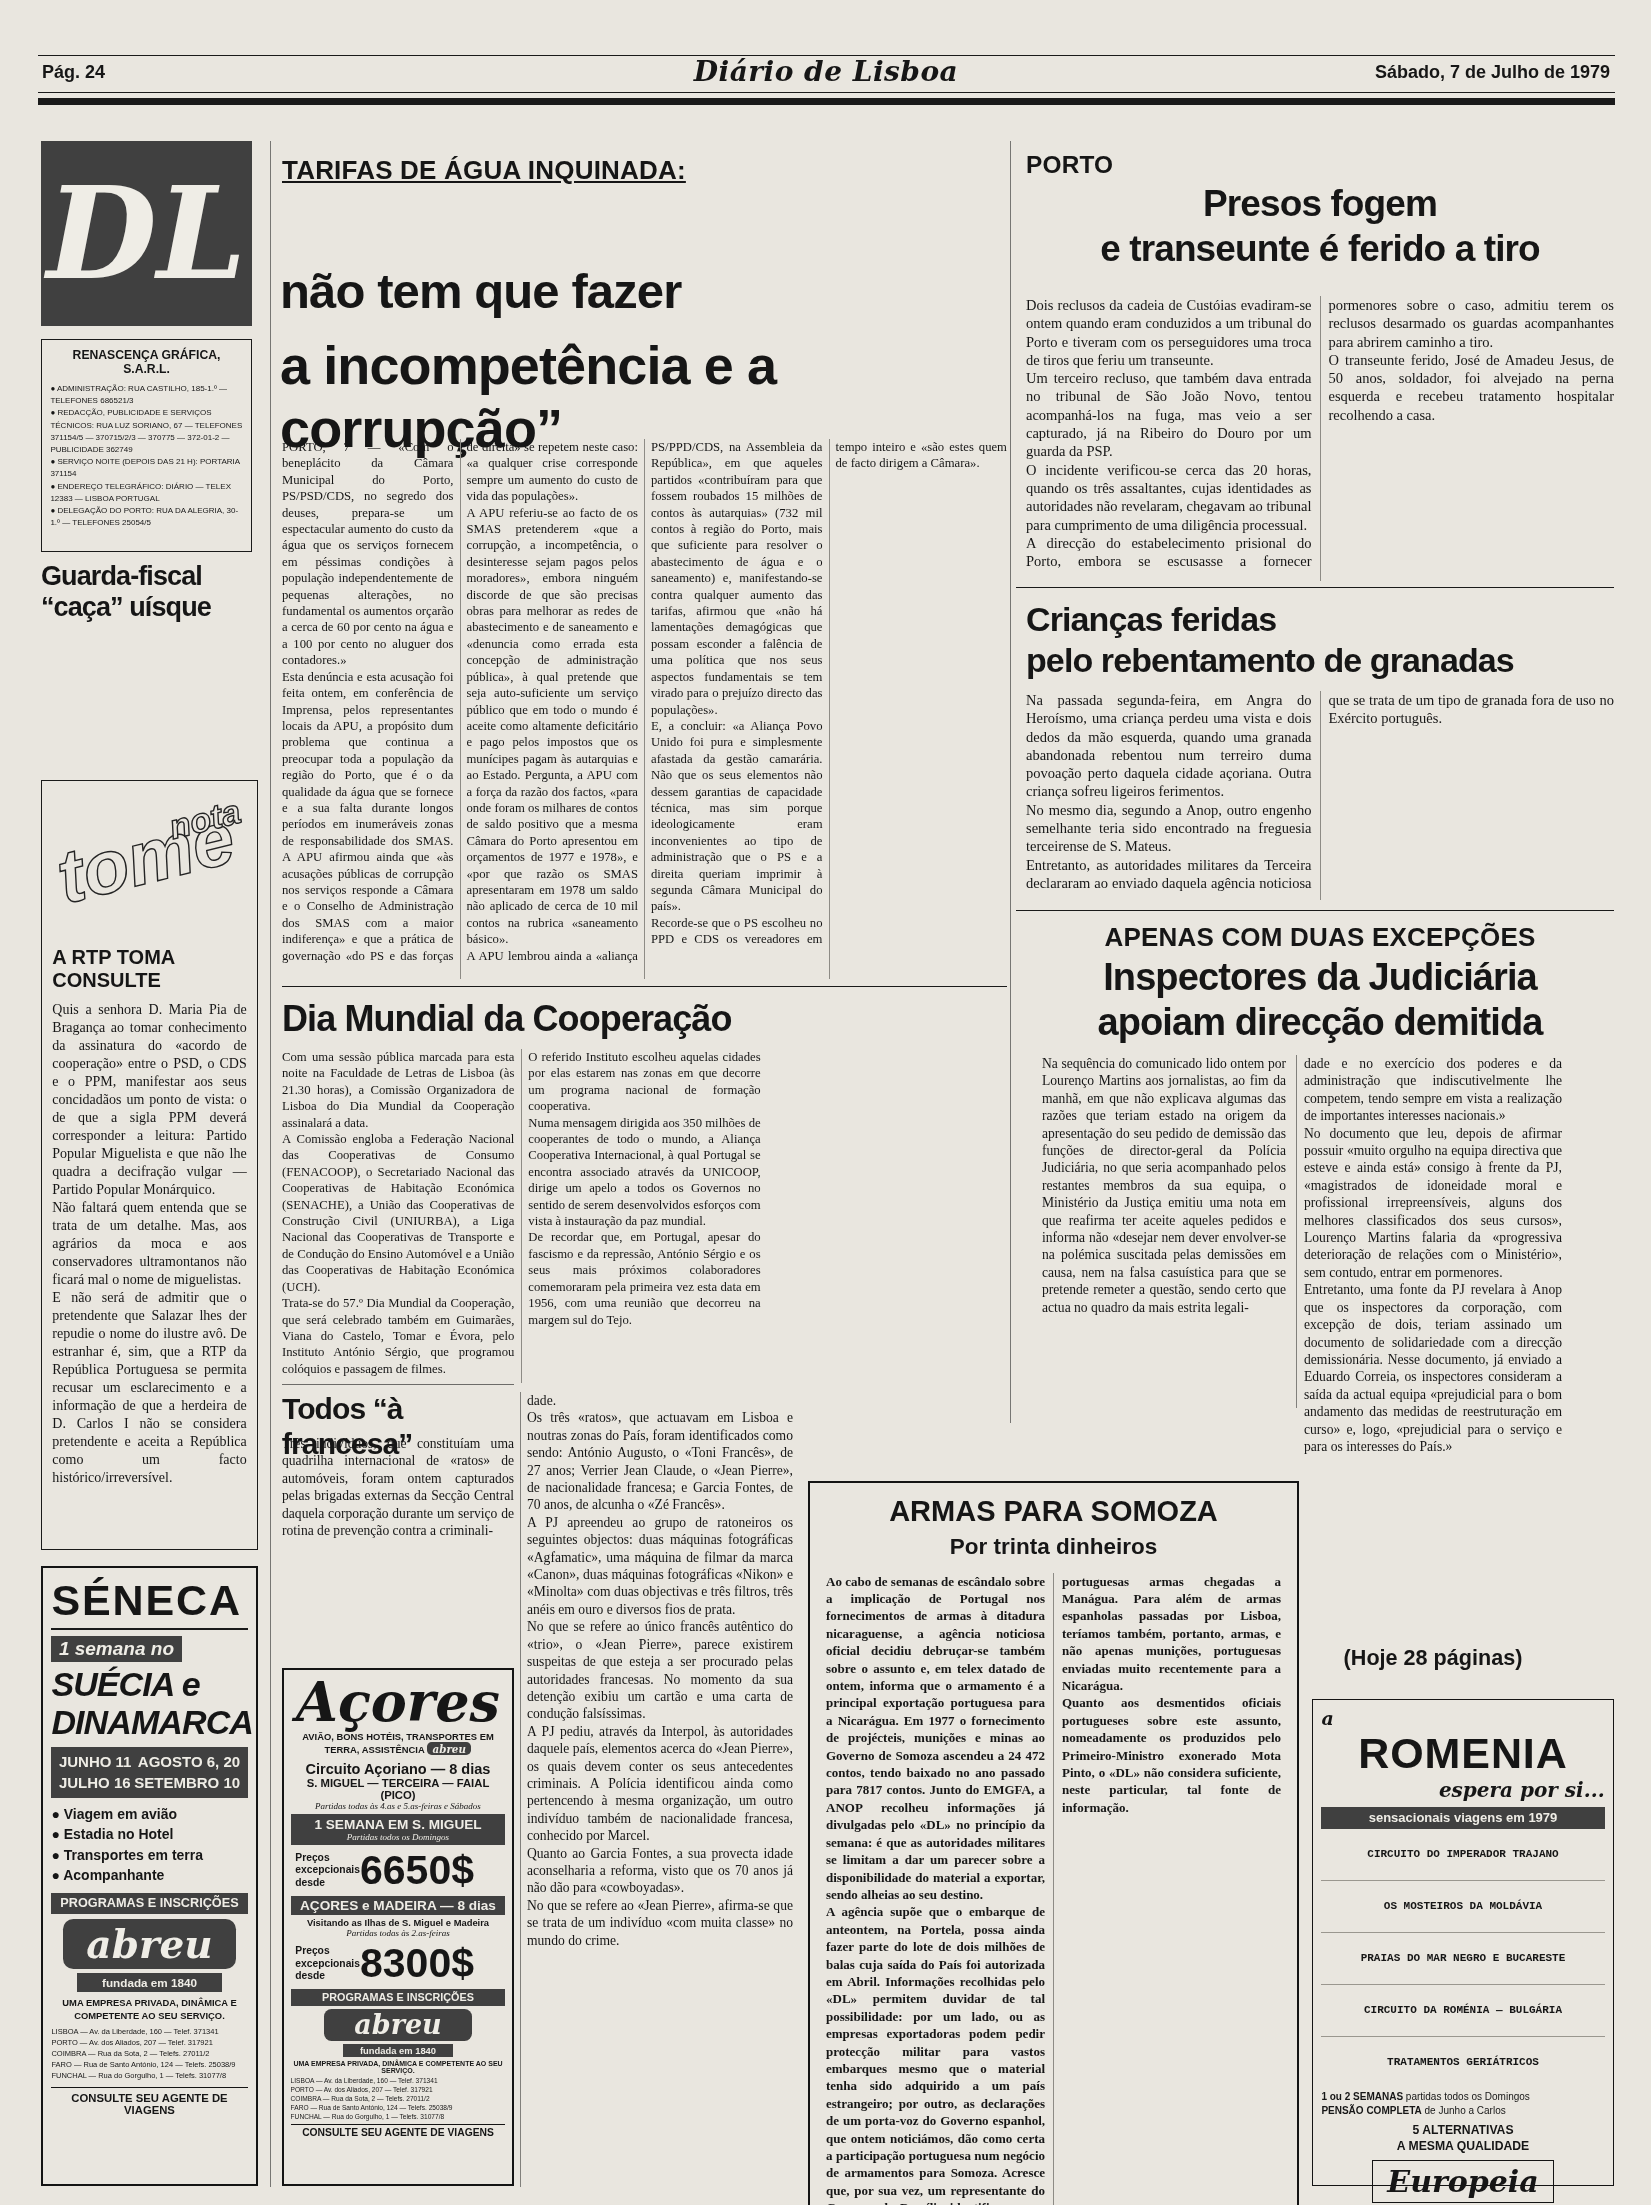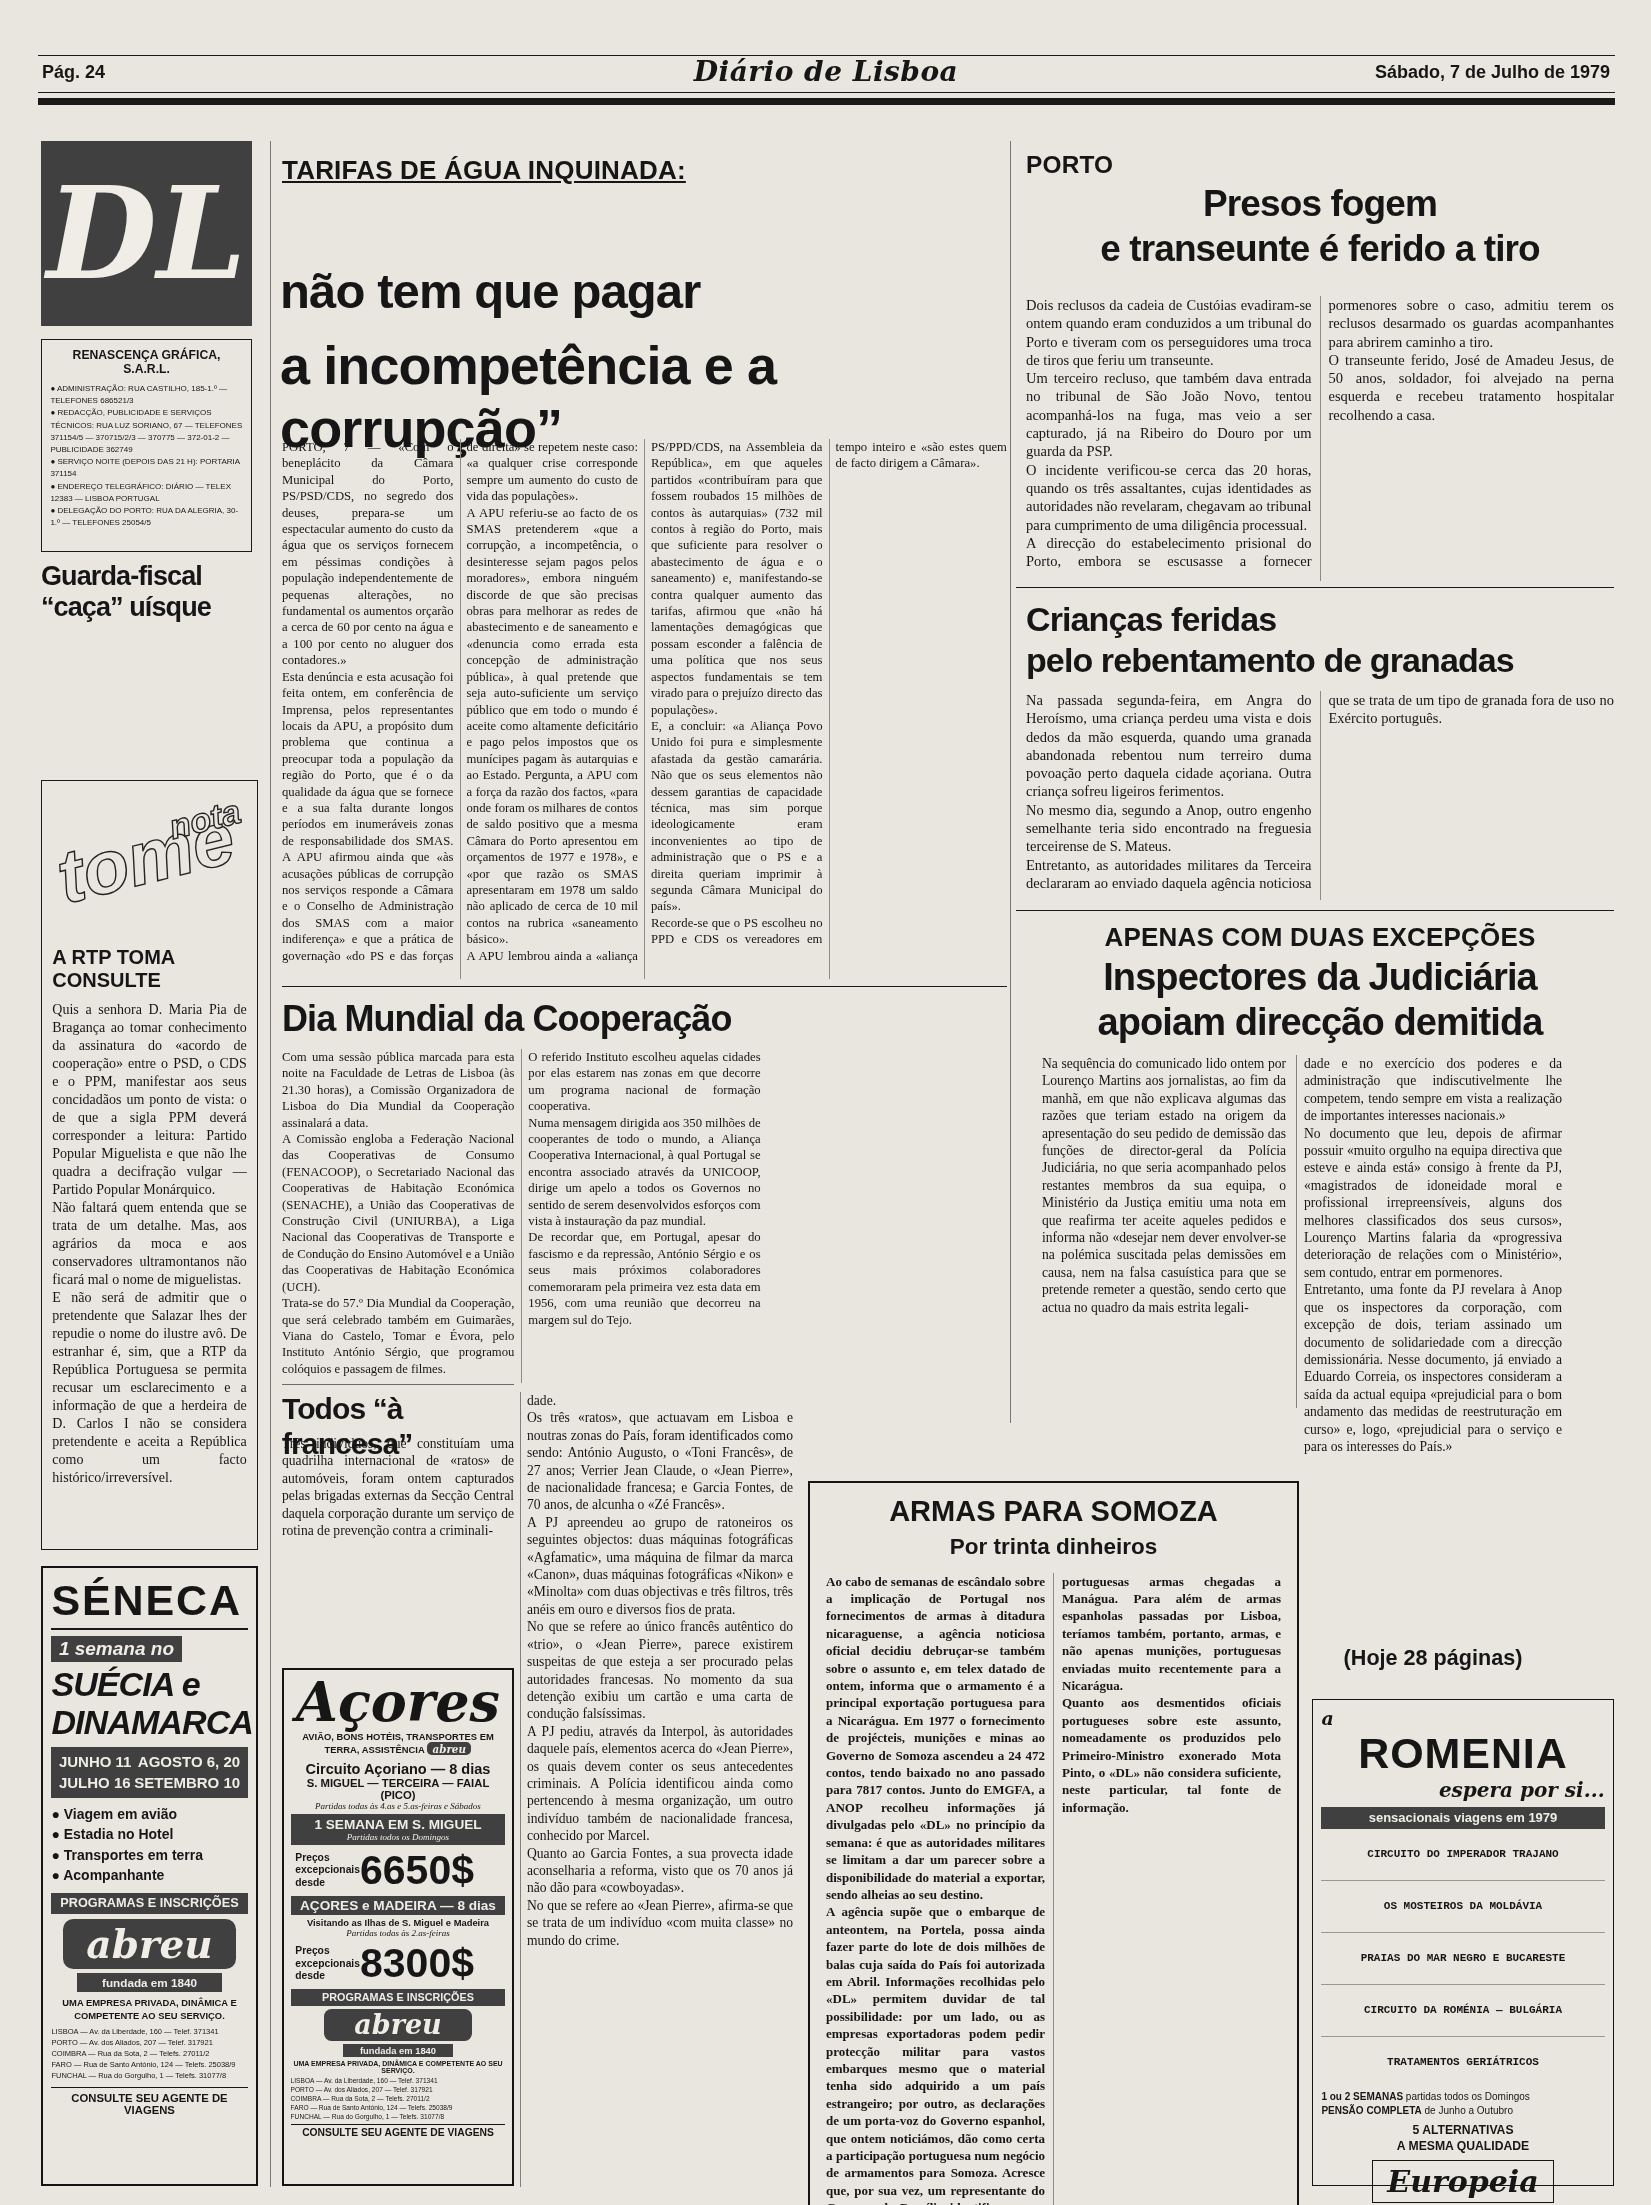--- a/index.html
+++ b/index.html
@@ -93,21 +93,21 @@
     <div class="sans b ctr" style="font-size:9.4px;line-height:12.7px;margin-top:5.6px">UMA EMPRESA PRIVADA, DINÂMICA E COMPETENTE AO SEU SERVIÇO.</div>
     <div class="sans pre" style="font-size:7.5px;line-height:10.8px;margin-top:4.7px">LISBOA — Av. da Liberdade, 160 — Telef. 371341
 PORTO — Av. dos Aliados, 207 — Telef. 317921
 COIMBRA — Rua da Sota, 2 — Telefs. 27011/2
 FARO — Rua de Santo António, 124 — Telefs. 25038/9
 FUNCHAL — Rua do Gorgulho, 1 — Telefs. 31077/8</div>
     <div class="sans b ctr" style="font-size:11.3px;margin-top:5.6px;border-top:0.9px solid #141414;padding-top:3.8px">CONSULTE SEU AGENTE DE VIAGENS</div>
   </div>
 
   <div class="abs kicker" style="left:282px;top:155px;font-size:26px;text-decoration:underline">TARIFAS DE ÁGUA INQUINADA:</div>
-  <div class="abs headline" style="left:280px;top:263px;width:732px;font-size:49px">não tem que pagar</div>
+  <div class="abs headline" style="left:280px;top:263px;width:732px;font-size:49px">não tem que fazer</div>
   <div class="abs headline" style="left:280px;top:334px;width:732px;font-size:54px">a incompetência e a corrupção”</div>
   <div class="abs body-text cols4" style="left:282px;top:439px;width:725px;height:540px;font-size:12.7px;line-height:16.4px">PORTO, 7 — «Com o beneplácito da Câmara Municipal do Porto, PS/PSD/CDS, no segredo dos deuses, prepara-se um espectacular aumento do custo da água que os serviços fornecem em péssimas condições à população independentemente de pequenas alterações, no fundamental os aumentos orçarão a cerca de 60 por cento na água e a 100 por cento no aluguer dos contadores.»
 Esta denúncia e esta acusação foi feita ontem, em conferência de Imprensa, pelos representantes locais da APU, a propósito dum problema que continua a preocupar toda a população da região do Porto, que é o da qualidade da água que se fornece e a sua falta durante longos períodos em inumeráveis zonas de responsabilidade dos SMAS. A APU afirmou ainda que «às acusações públicas de corrupção nos serviços responde a Câmara e o Conselho de Administração dos SMAS com a maior indiferença» e que a prática de governação «do PS e das forças de direita» se repetem neste caso: «a qualquer crise corresponde sempre um aumento do custo de vida das populações».
 A APU referiu-se ao facto de os SMAS pretenderem «que a corrupção, a incompetência, o desinteresse sejam pagos pelos moradores», embora ninguém discorde de que são precisas obras para melhorar as redes de abastecimento e de saneamento e «denuncia como errada esta concepção de administração pública», à qual pretende que seja auto-suficiente um serviço público que em todo o mundo é aceite como altamente deficitário e pago pelos impostos que os munícipes pagam às autarquias e ao Estado. Pergunta, a APU com a força da razão dos factos, «para onde foram os milhares de contos de saldo positivo que a mesma Câmara do Porto apresentou em orçamentos de 1977 e 1978», e «por que razão os SMAS apresentaram em 1978 um saldo não aplicado de cerca de 10 mil contos na rubrica «saneamento básico».
 A APU lembrou ainda a «aliança PS/PPD/CDS, na Assembleia da República», em que aqueles partidos «contribuíram para que fossem roubados 15 milhões de contos às autarquias» (732 mil contos à região do Porto, mais que suficiente para resolver o abastecimento de água e o saneamento) e, manifestando-se contra qualquer aumento das tarifas, afirmou que «não há lamentações demagógicas que possam esconder a falência de uma política que nos seus aspectos fundamentais se tem virado para o prejuízo directo das populações».
 E, a concluir: «a Aliança Povo Unido foi pura e simplesmente afastada da gestão camarária. Não que os seus elementos não dessem garantias de capacidade técnica, mas sim porque ideologicamente eram inconvenientes ao tipo de administração que o PS e a direita queriam imprimir à segunda Câmara Municipal do país».
 Recorde-se que o PS escolheu no PPD e CDS os vereadores em tempo inteiro e «são estes quem de facto dirigem a Câmara».</div>
 
   <div class="abs rule" style="left:282px;top:986px;width:725px;height:1.4px"></div>
 
@@ -220,21 +220,21 @@
       <div class="tour-item">CIRCUITO DO IMPERADOR TRAJANO</div>
       <div class="tour-item">OS MOSTEIROS DA MOLDÁVIA</div>
       <div class="tour-item">PRAIAS DO MAR NEGRO E BUCARESTE</div>
       <div class="tour-item">CIRCUITO DA ROMÉNIA — BULGÁRIA</div>
       <div class="tour-item" style="border-bottom:none">TRATAMENTOS GERIÁTRICOS</div>
     </div>
     <div class="sans" style="font-size:10px;line-height:14px;margin-top:1.9px">
       <span class="b">1 ou 2 SEMANAS</span>
       <span>partidas todos os Domingos</span><br>
       <span class="b">PENSÃO COMPLETA</span>
-      <span>de Junho a Outubro</span>
+      <span>de Junho a Carlos</span>
     </div>
     <div class="sans b ctr pre" style="font-size:12.2px;line-height:16px;margin-top:4.7px">5 ALTERNATIVAS
 A MESMA QUALIDADE</div>
     <div class="ctr" style="margin-top:5.6px">
       <span class="serifd b i" style="display:inline-block;border:1.9px double #141414;padding:2.8px 14px;font-size:30px">Europeia</span>
     </div>
     <div class="sans b ctr" style="font-size:8px;margin-top:3.8px">A EXPERIÊNCIA AO SERVIÇO DO TURISMO</div>
     <div class="sans pre" style="font-size:7px;line-height:10px;margin-top:2.8px">Av. da Liberdade, 233 — 1252 LISBOA Codex — Tel. 536121
 Rua Rosa Araújo, 19 — 1252 LISBOA Codex — Tel. 561141
 Av. Tomaz Cabreira — Vivenda Sant'Ana — Praia da Rocha — 8500 PORTIMÃO — Tel. 23377</div>

